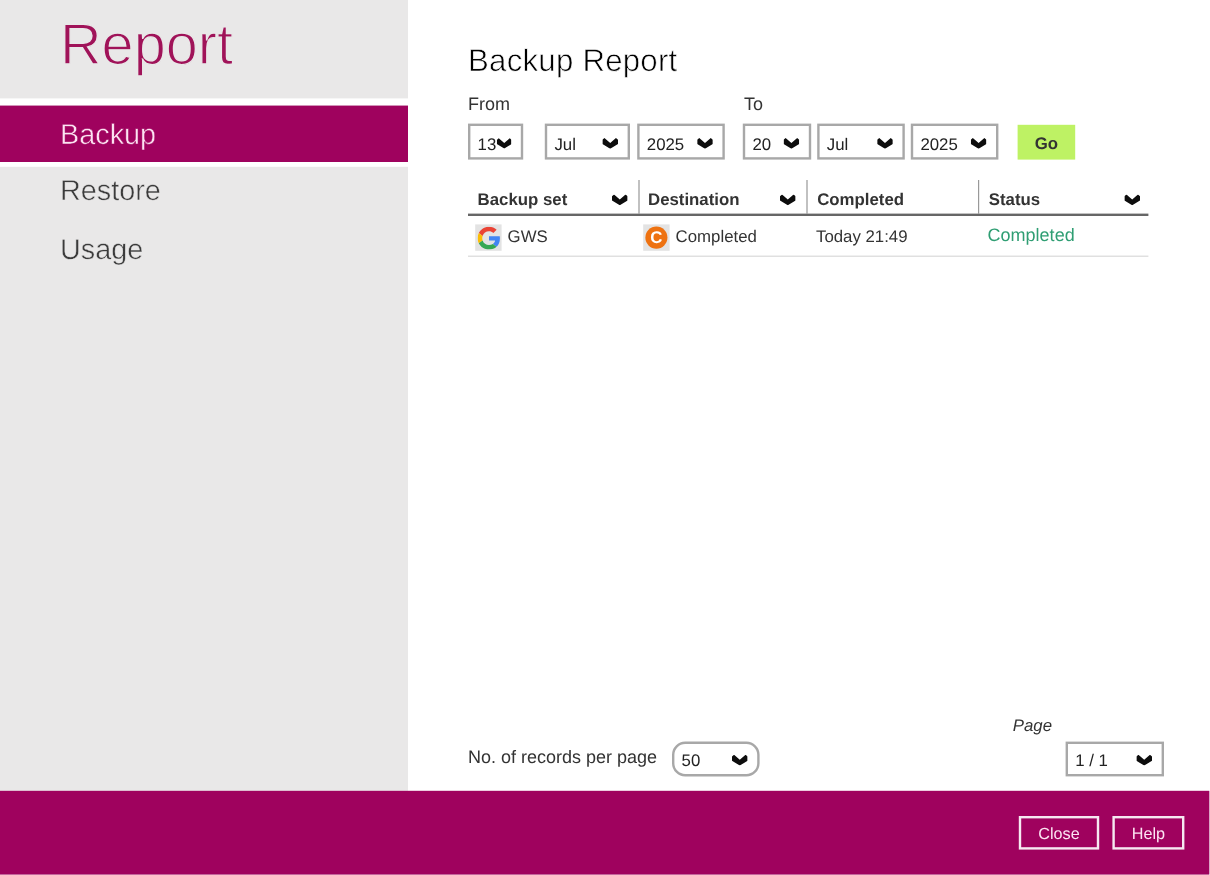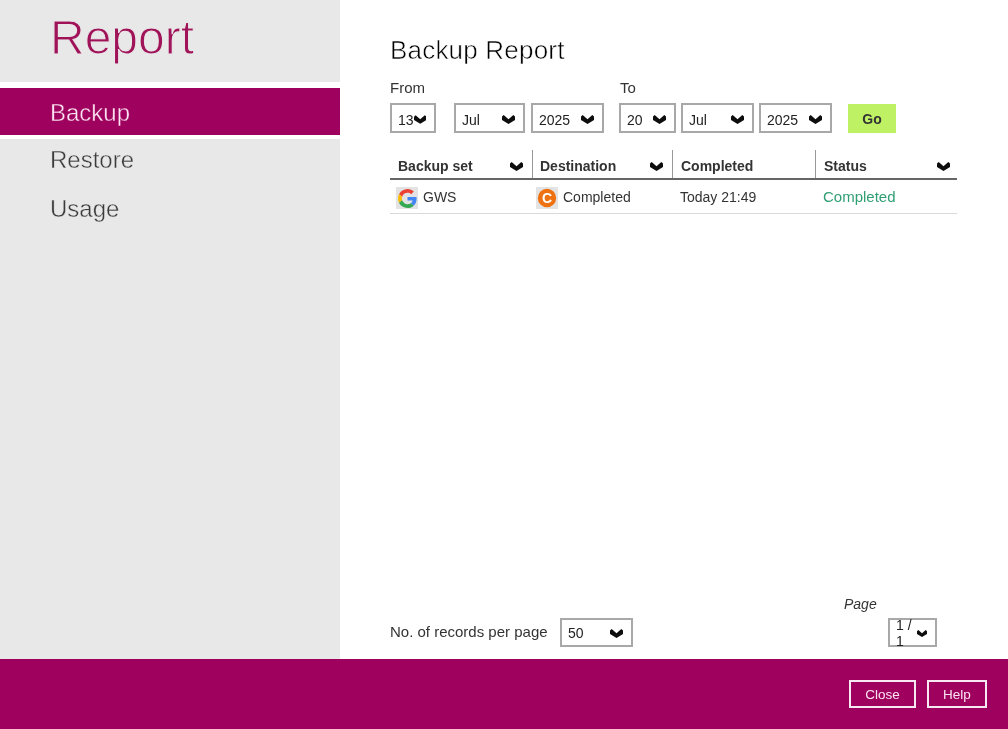--- a/index.html
+++ b/index.html
@@ -115,28 +115,28 @@
 <circle cx="10" cy="10" r="9.2" fill="#ee7211"></circle>
 <text x="10" y="14.6" text-anchor="middle" font-family="Liberation Sans" font-size="14" font-weight="bold" fill="#fff">C</text>
 </svg>
 </div>
 <div class="abs rtxt" style="left:563px;">Completed</div>
 <div class="abs rtxt" style="left:680px;">Today 21:49</div>
 <div class="abs rtxt" style="left:823px; color:#2f9e73; font-size:15px; top:189px;">Completed</div>
 <div class="abs rline"></div>
 
 <div class="abs lbl" style="left:390px; top:623.5px; font-size:15px;">No. of records per page</div>
-<div class="abs sel sel2" style="left:560px; width:73px;">
+<div class="abs sel sel2" style="left:560px; width:73px;border-radius:11px;">
     <span>50</span>
     <svg class="chev" width="13" height="9" viewBox="0 0 13 9">
       <path d="M0 1.5 L1.7 0 L6.5 4.2 L11.3 0 L13 1.5 L13 5 L6.5 9 L0 5 Z" fill="#0d0d0d"></path>
     </svg>
   </div>
 <div class="abs lbl" style="left:844px; top:597px; font-size:14px;font-style:italic;">Page</div>
-<div class="abs sel sel2" style="left:888px; width:49px;">
+<div class="abs sel sel2" style="left:888px; width:82px;">
     <span>1 / 1</span>
     <svg class="chev" width="13" height="9" viewBox="0 0 13 9">
       <path d="M0 1.5 L1.7 0 L6.5 4.2 L11.3 0 L13 1.5 L13 5 L6.5 9 L0 5 Z" fill="#0d0d0d"></path>
     </svg>
   </div>
 
 <div class="abs footer"></div>
 <div class="abs fbtn" style="left:849px; width:67px;">Close</div>
 <div class="abs fbtn" style="left:927px; width:60px;">Help</div>
 

